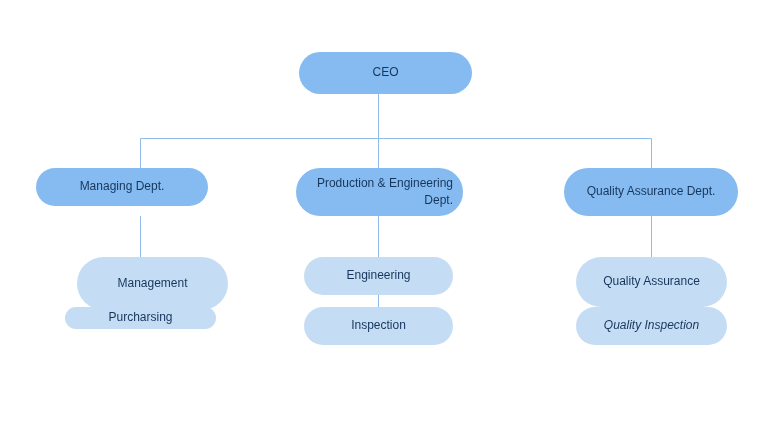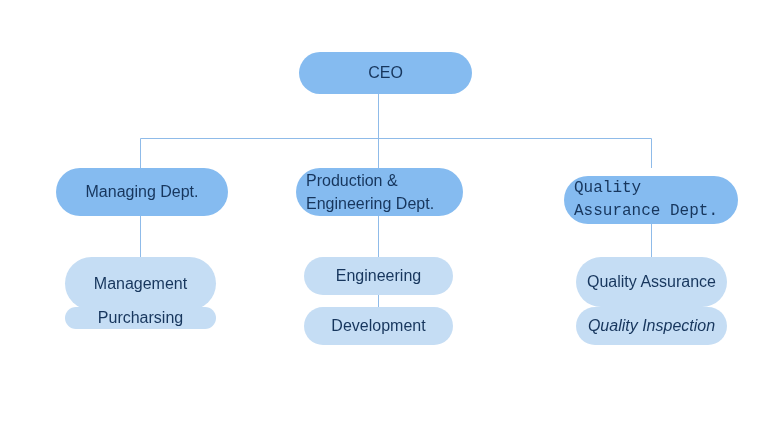--- a/index.html
+++ b/index.html
@@ -19,24 +19,24 @@
     position: absolute;
     left: 0;
     top: 0;
     pointer-events: none;
   }
   .node {
     position: absolute;
     display: flex;
     align-items: center;
     justify-content: center;
-    text-align: left;
+    text-align: right;
     border-radius: 999px;
     color: #17365D;
-    font-size: 16px;
+    font-size: 12px;
     line-height: 1.45;
     box-sizing: border-box;
     padding: 2px 10px;
   }
   .lvl-primary { background: #85BBF0; }
   .lvl-secondary { background: #C5DDF4; }
 </style>
 </head>
 <body>
 
@@ -52,46 +52,46 @@
              M651.5 216 L651.5 257
              M140.5 295 L140.5 307
              M378.5 295 L378.5 307
              M651.5 295 L651.5 307" stroke="#8FBBE9" stroke-width="1" fill="none"></path>
   </svg>
 
   <div class="node lvl-primary" style="left:299px; top:52px; width:173px; height:42px;">
     <span>CEO</span>
   </div>
 
-  <div class="node lvl-primary" style="left:56px; top:168px; width:172px; height:48px;">
+  <div class="node lvl-primary" style="left:36px; top:168px; width:172px; height:38px;">
     <span>Managing Dept.</span>
   </div>
 
   <div class="node lvl-primary" style="left:296px; top:168px; width:167px; height:48px;">
     <span>Production &amp; Engineering Dept.</span>
   </div>
 
-  <div class="node lvl-primary" style="left:564px; top:176px; width:174px; height:48px;font-family:Liberation Mono, monospace;">
+  <div class="node lvl-primary" style="left:564px; top:168px; width:174px; height:48px;">
     <span>Quality Assurance Dept.</span>
   </div>
 
-  <div class="node lvl-secondary" style="left:65px; top:257px; width:151px; height:53px;">
+  <div class="node lvl-secondary" style="left:77px; top:257px; width:151px; height:53px;">
     <span>Management</span>
   </div>
 
   <div class="node lvl-secondary" style="left:65px; top:307px; width:151px; height:22px;">
     <span>Purcharsing</span>
   </div>
 
   <div class="node lvl-secondary" style="left:304px; top:257px; width:149px; height:38px;">
     <span>Engineering</span>
   </div>
 
   <div class="node lvl-secondary" style="left:304px; top:307px; width:149px; height:38px;">
-    <span>Development</span>
+    <span>Inspection</span>
   </div>
 
   <div class="node lvl-secondary" style="left:576px; top:257px; width:151px; height:50px;">
     <span>Quality Assurance</span>
   </div>
 
   <div class="node lvl-secondary" style="left:576px; top:307px; width:151px; height:38px;font-style:italic;">
     <span>Quality Inspection</span>
   </div>
 

